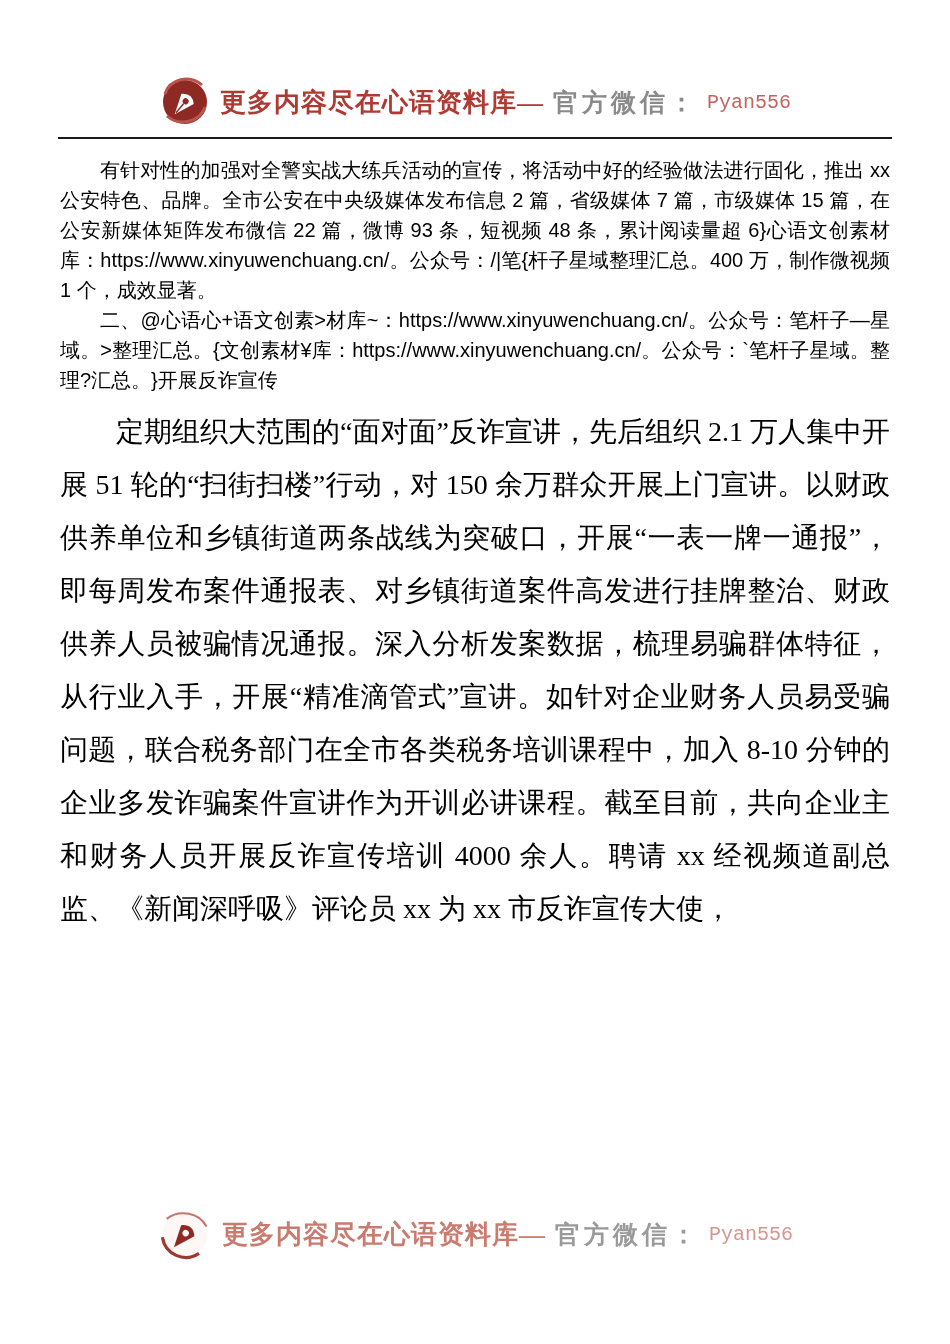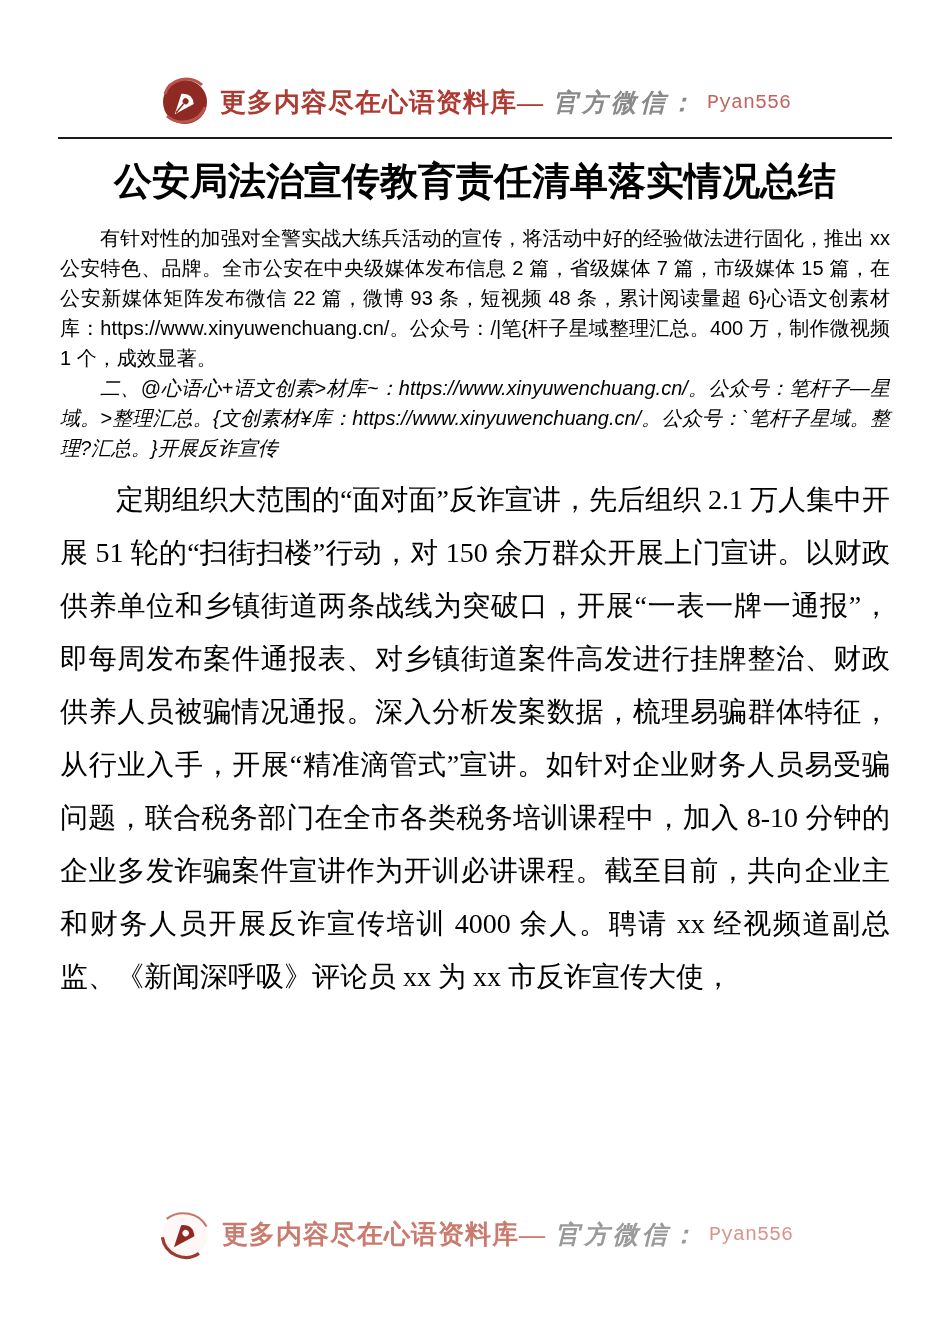--- a/index.html
+++ b/index.html
@@ -19,21 +19,21 @@
   }
   .banner-top { padding-top:76px; }
   .banner-bottom { position:absolute; top:1206px; left:0; right:0; }
   .logo { display:inline-flex; align-items:center; }
   .brand {
     font-size:26px; font-weight:bold;
     font-family:"Liberation Serif","DejaVu Serif",serif;
     letter-spacing:1px;
   }
   .wlabel {
-    font-size:25px; font-weight:bold; font-style:italic;
+    font-size:25px; font-weight:bold; 
     font-family:"DejaVu Serif","Liberation Serif",serif;
     letter-spacing:4px;
   }
   .wid {
     font-size:20px;
     font-family:Liberation Mono, monospace;
   }
   .banner-top .brand  { color:#ad3a33; }
   .banner-top .wlabel { color:#8a8a8a; }
   .banner-top .wid    { color:#c2655f; }
@@ -64,21 +64,21 @@
     font-weight:bold;
     text-indent:1.8em;
     font-family:"Liberation Sans","DejaVu Sans",sans-serif;
   }
   .note {
     margin:16px 60px 0 60px;
     font-size:20px; line-height:30px;
     text-align:justify; text-indent:2em;
     font-family:"Liberation Sans","DejaVu Sans",sans-serif;
   }
-  .note + .note { margin-top:0;font-style:italic; }
+  .note + .note { margin-top:0; }
 </style>
 </head>
 <body>
 
 <div class="page">
 
   <div class="banner banner-top">
     <span class="logo">
       <svg width="52" height="52" viewBox="0 0 52 52" aria-hidden="true">
         <circle cx="26" cy="26" r="22" fill="#8e2a23"></circle>
@@ -91,21 +91,20 @@
         </g>
       </svg>
     </span>
     <span class="brand">更多内容尽在心语资料库—</span>
     <span class="wlabel">官方微信：</span>
     <span class="wid">Pyan556</span>
   </div>
 
   <hr class="rule">
 
-  <h1 class="title">公安局法治宣传教育责任清单落实情况总结</h1>
 
 
 
   <p class="note">有针对性的加强对全警实战大练兵活动的宣传，将活动中好的经验做法进行固化，推出 xx 公安特色、品牌。全市公安在中央级媒体发布信息 2 篇，省级媒体 7 篇，市级媒体 15 篇，在公安新媒体矩阵发布微信 22 篇，微博 93 条，短视频 48 条，累计阅读量超 6}心语文创素材库：https://www.xinyuwenchuang.cn/。公众号：/|笔{杆子星域整理汇总。400 万，制作微视频 1 个，成效显著。</p>
   <p class="note">二、@心语心+语文创素&gt;材库~：https://www.xinyuwenchuang.cn/。公众号：笔杆子—星域。&gt;整理汇总。{文创素材¥库：https://www.xinyuwenchuang.cn/。公众号：`笔杆子星域。整理?汇总。}开展反诈宣传</p>
 
   <p class="para second">定期组织大范围的“面对面”反诈宣讲，先后组织 2.1 万人集中开展 51 轮的“扫街扫楼”行动，对 150 余万群众开展上门宣讲。以财政供养单位和乡镇街道两条战线为突破口，开展“一表一牌一通报”，即每周发布案件通报表、对乡镇街道案件高发进行挂牌整治、财政供养人员被骗情况通报。深入分析发案数据，梳理易骗群体特征，从行业入手，开展“精准滴管式”宣讲。如针对企业财务人员易受骗问题，联合税务部门在全市各类税务培训课程中，加入 8-10 分钟的企业多发诈骗案件宣讲作为开训必讲课程。截至目前，共向企业主和财务人员开展反诈宣传培训 4000 余人。聘请 xx 经视频道副总监、《新闻深呼吸》评论员 xx 为 xx 市反诈宣传大使，</p>
 
   <div class="banner banner-bottom">
     <span class="logo">

